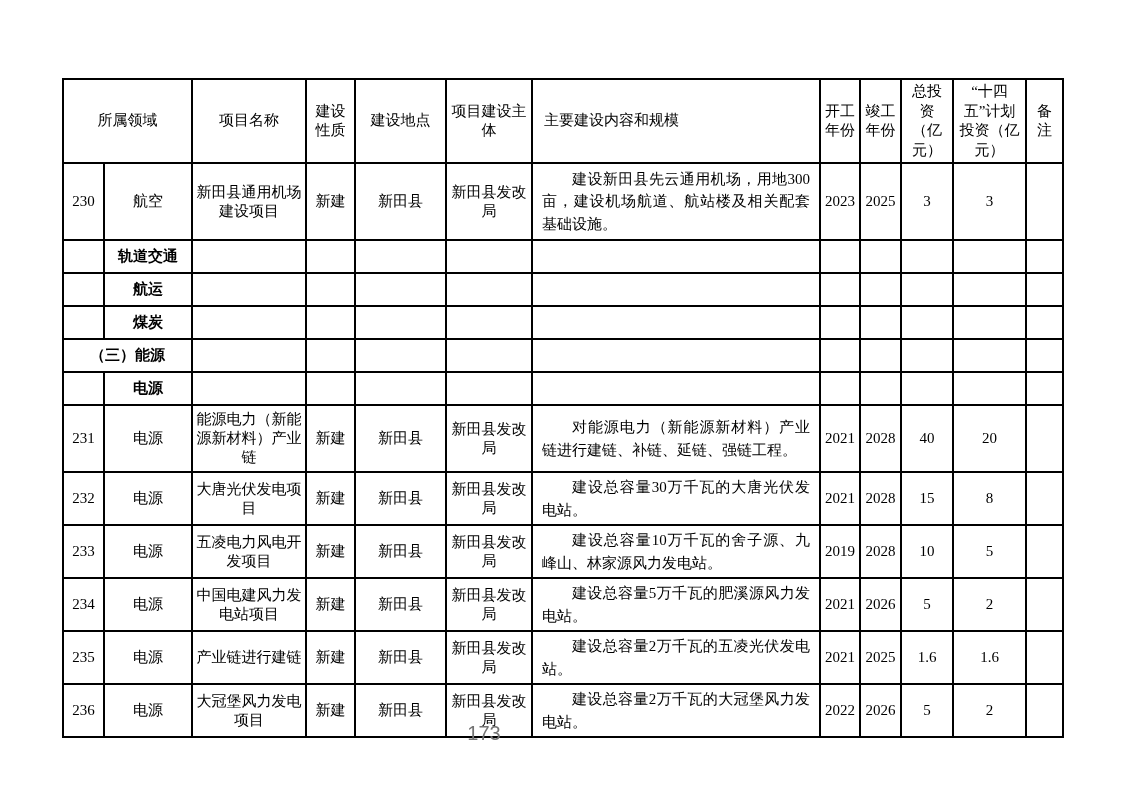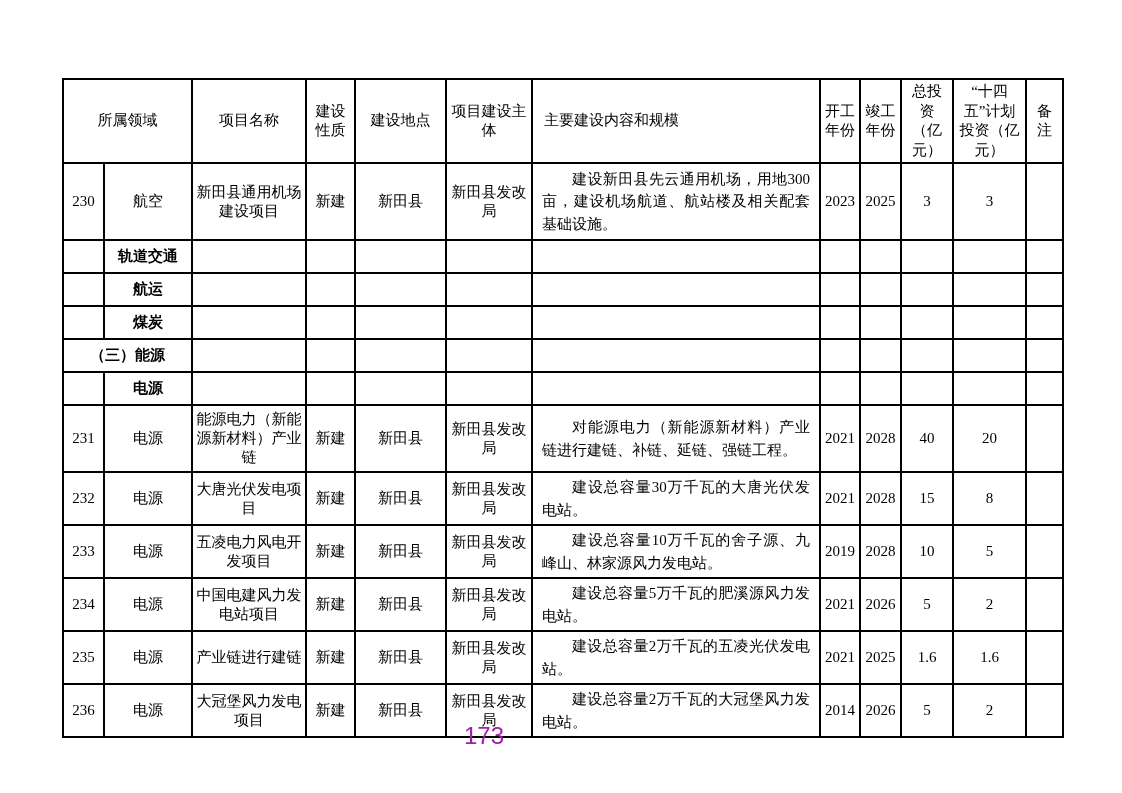--- a/index.html
+++ b/index.html
@@ -38,21 +38,21 @@
   td.c-label-bold{font-weight:bold;}
   tr.row-section{height:33px;}
   tr[data-ri="0"]{height:77px;}
   tr[data-ri="6"]{height:67px;}
   tr[data-ri="7"],tr[data-ri="8"]{height:51px;}
   tr[data-ri="9"],tr[data-ri="10"],tr[data-ri="11"]{height:49px;}
   .pageno{
     position:absolute;left:0;top:722px;width:968px;
     text-align:center;
     font-family:"Liberation Sans","DejaVu Sans",sans-serif;
-    font-size:24px;color:#a21caf;
+    font-size:20px;color:#737373;
   }
 </style>
 </head>
 <body>
 
 <div class="page">
   <table class="ptable">
     <colgroup>
       <col style="width:41px">
         <col style="width:88px">
@@ -237,21 +237,21 @@
           <td></td>
         </tr>
         <tr data-ri="11">
           <td>236</td>
           <td>电源</td>
           <td>大冠堡风力发电项目</td>
           <td>新建</td>
           <td>新田县</td>
           <td>新田县发改局</td>
           <td class="c-content">建设总容量2万千瓦的大冠堡风力发电站。</td>
-          <td>2014</td>
+          <td>2022</td>
           <td>2026</td>
           <td>5</td>
           <td>2</td>
           <td></td>
         </tr>
       </tbody>
   </table>
   <div class="pageno">173</div>
 </div>
 

